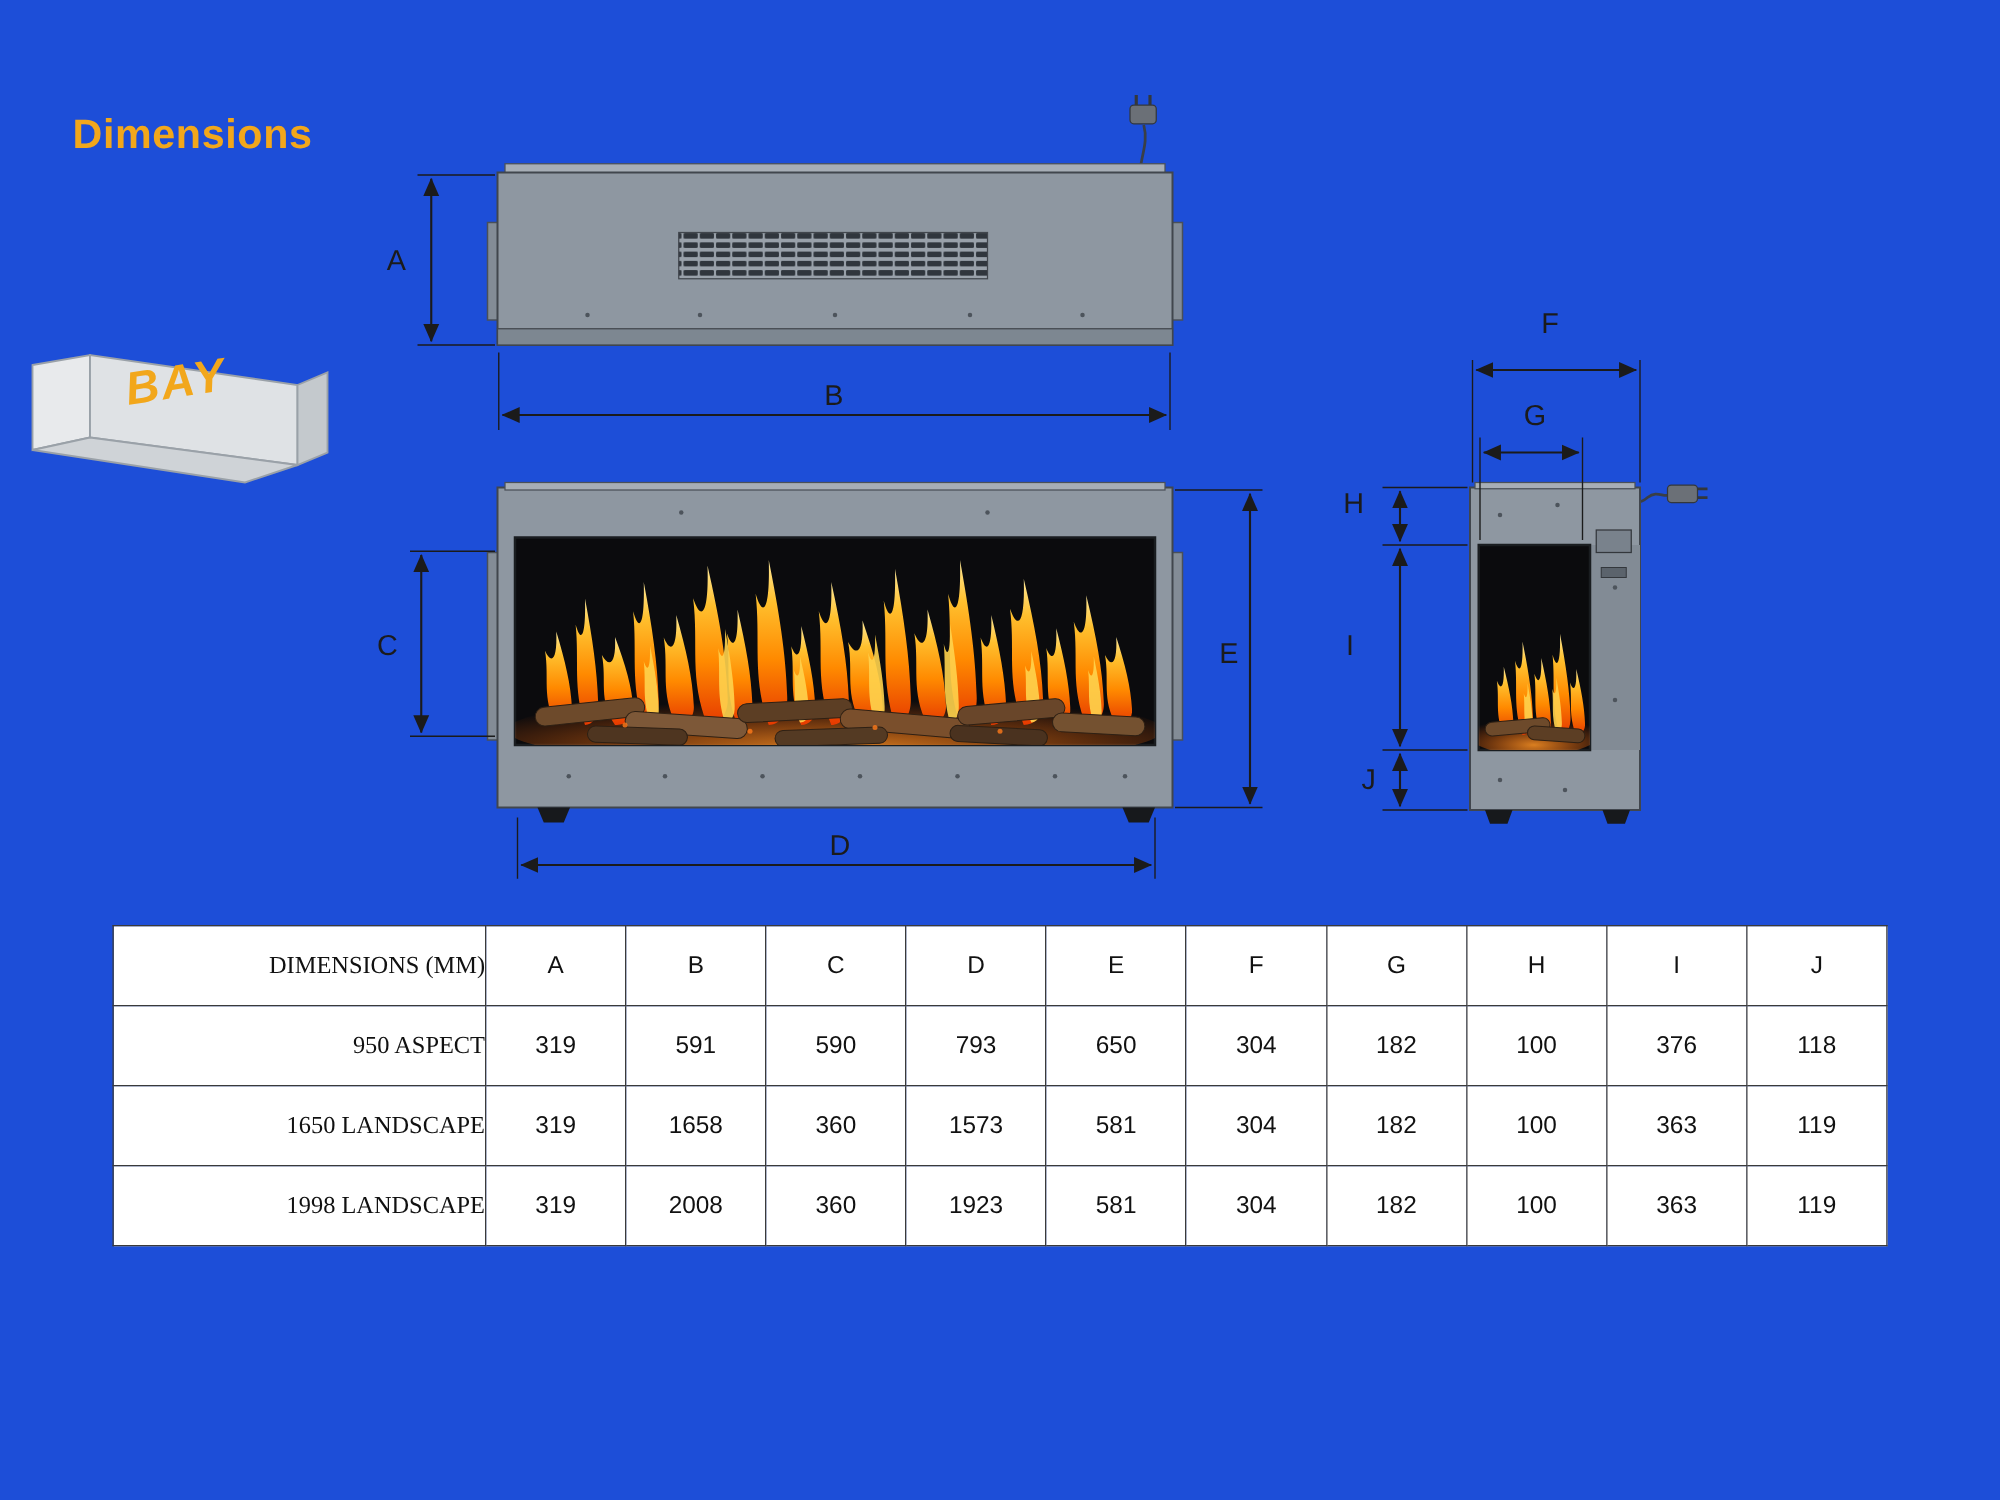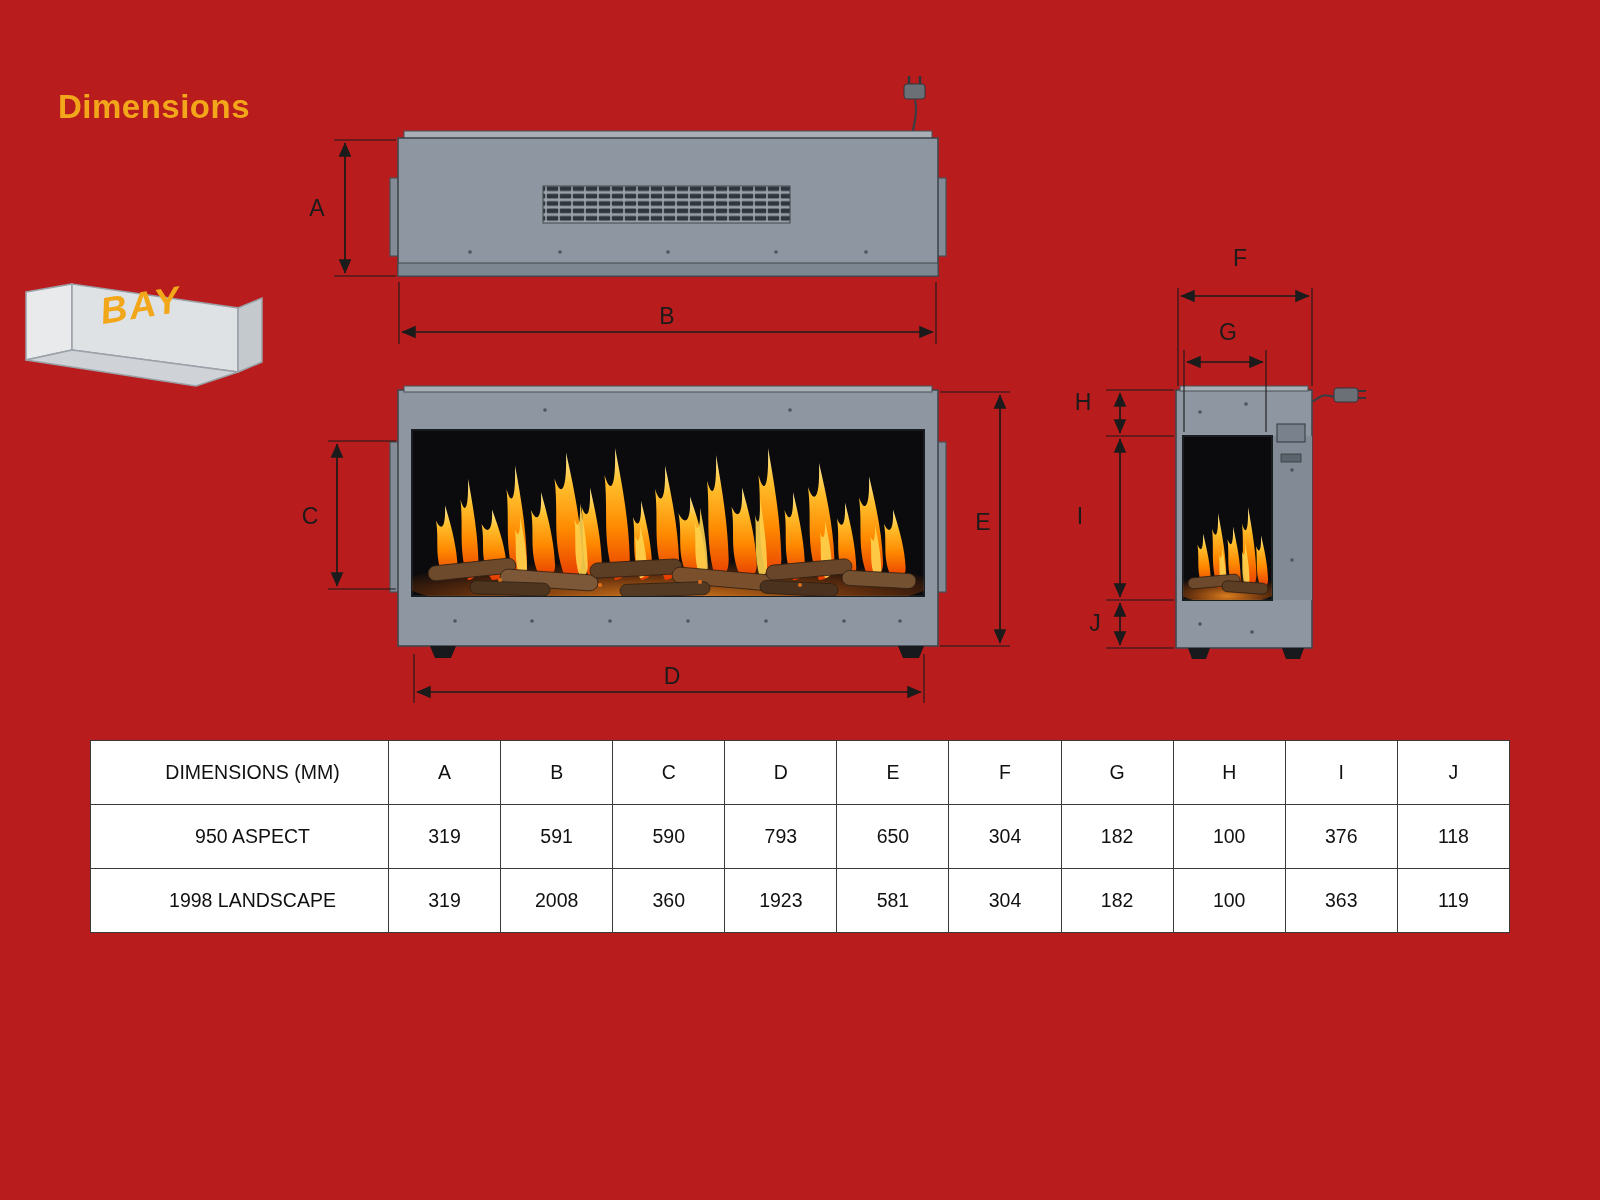--- a/index.html
+++ b/index.html
@@ -1,29 +1,29 @@
 <!DOCTYPE html>
 <html><head>
 <meta charset="utf-8">
 <style>
   html,body{margin:0;padding:0;background:#ffffff;}
-  #stage{position:relative;width:1600px;height:1200px;background:#b91c1c;font-family:"Liberation Sans",sans-serif;overflow:hidden;}
+  #stage{position:relative;width:1600px;height:1200px;background:#1d4ed8;font-family:"Liberation Sans",sans-serif;overflow:hidden;}
   .page-title{position:absolute;left:58px;top:88px;font-size:33px;font-weight:bold;color:#F2A71B;letter-spacing:.5px;}
   svg{position:absolute;left:0;top:0;}
   .dimlbl{font-size:23px;fill:#1b1b1b;font-family:"Liberation Sans",sans-serif;text-anchor:middle;}
   .baytxt{font-size:37px;font-weight:bold;font-style:italic;fill:#F2A71B;letter-spacing:2px;font-family:"Liberation Sans",sans-serif;}
   .dimline{stroke:#1b1b1b;stroke-width:1.7;fill:none;}
   .extline{stroke:#1b1b1b;stroke-width:1.1;fill:none;}
   .panel{fill:#8e97a1;stroke:#41464d;stroke-width:1.6;}
   .lip{fill:#a7aeb6;stroke:#4a5058;stroke-width:1;}
   .tab{fill:#838c96;stroke:#4a5058;stroke-width:1.2;}
   .screw{fill:#4d545c;}
   #specs{position:absolute;left:90px;top:740px;width:1420px;border-collapse:collapse;table-layout:fixed;}
   #specs th,#specs td{border:1.7px solid #3a3a3a;height:63px;font-size:19.5px;color:#111;text-align:center;font-weight:normal;padding:0;background:#fff;}
-  #specs th:first-child,#specs td:first-child{text-align:center;padding-left:26px;}
+  #specs th:first-child,#specs td:first-child{text-align:right;padding-left:26px;font-family:Liberation Serif, serif;}
 </style>
 </head>
 <body>
 
 <div id="stage">
 
   <div class="page-title">Dimensions</div>
 
   <svg width="1600" height="735" viewBox="0 0 1600 735">
     <defs>
@@ -284,20 +284,33 @@
       <td>590</td>
       <td>793</td>
       <td>650</td>
       <td>304</td>
       <td>182</td>
       <td>100</td>
       <td>376</td>
       <td>118</td>
     </tr>
     <tr>
+      <td>1650 LANDSCAPE</td>
+      <td>319</td>
+      <td>1658</td>
+      <td>360</td>
+      <td>1573</td>
+      <td>581</td>
+      <td>304</td>
+      <td>182</td>
+      <td>100</td>
+      <td>363</td>
+      <td>119</td>
+    </tr>
+    <tr>
       <td>1998 LANDSCAPE</td>
       <td>319</td>
       <td>2008</td>
       <td>360</td>
       <td>1923</td>
       <td>581</td>
       <td>304</td>
       <td>182</td>
       <td>100</td>
       <td>363</td>

